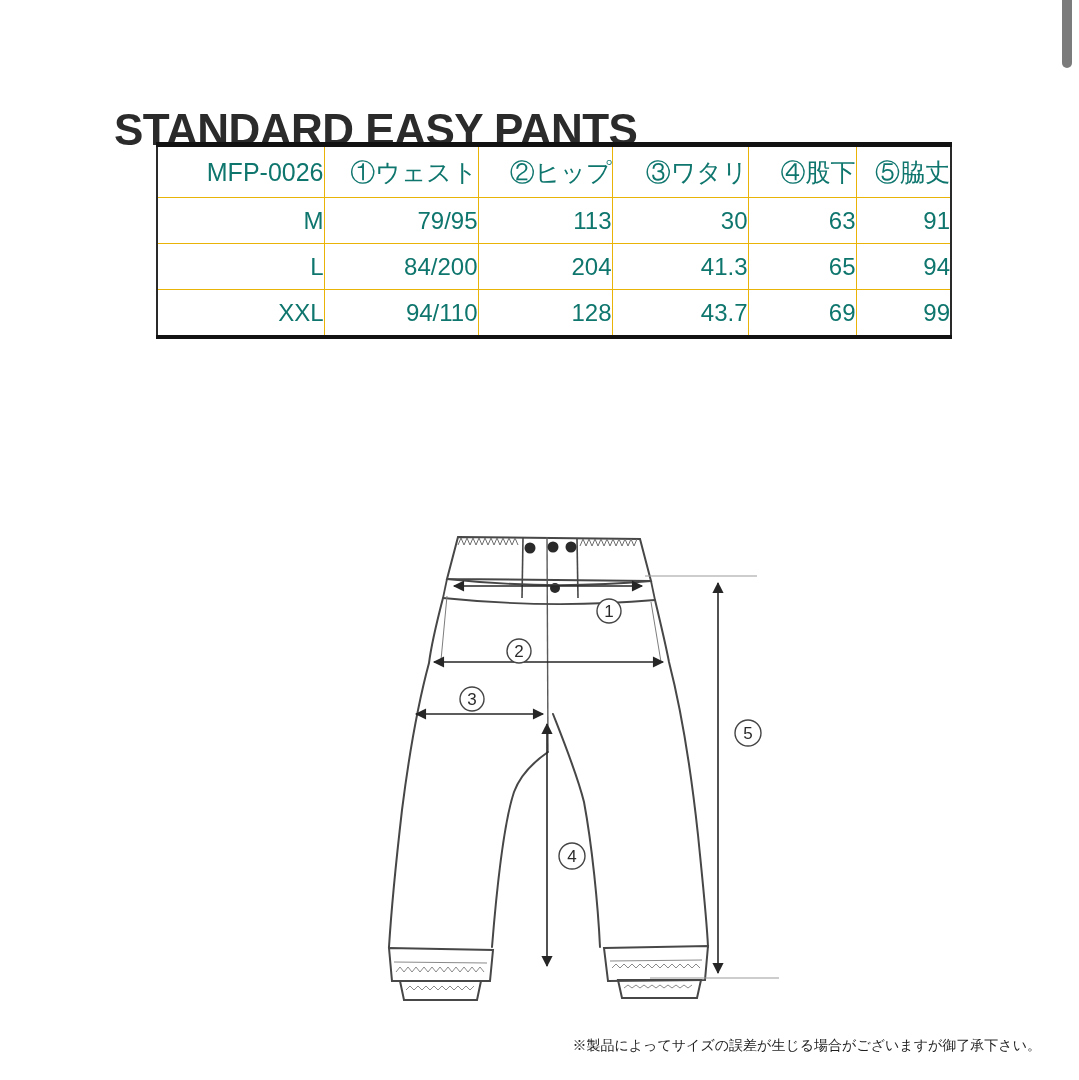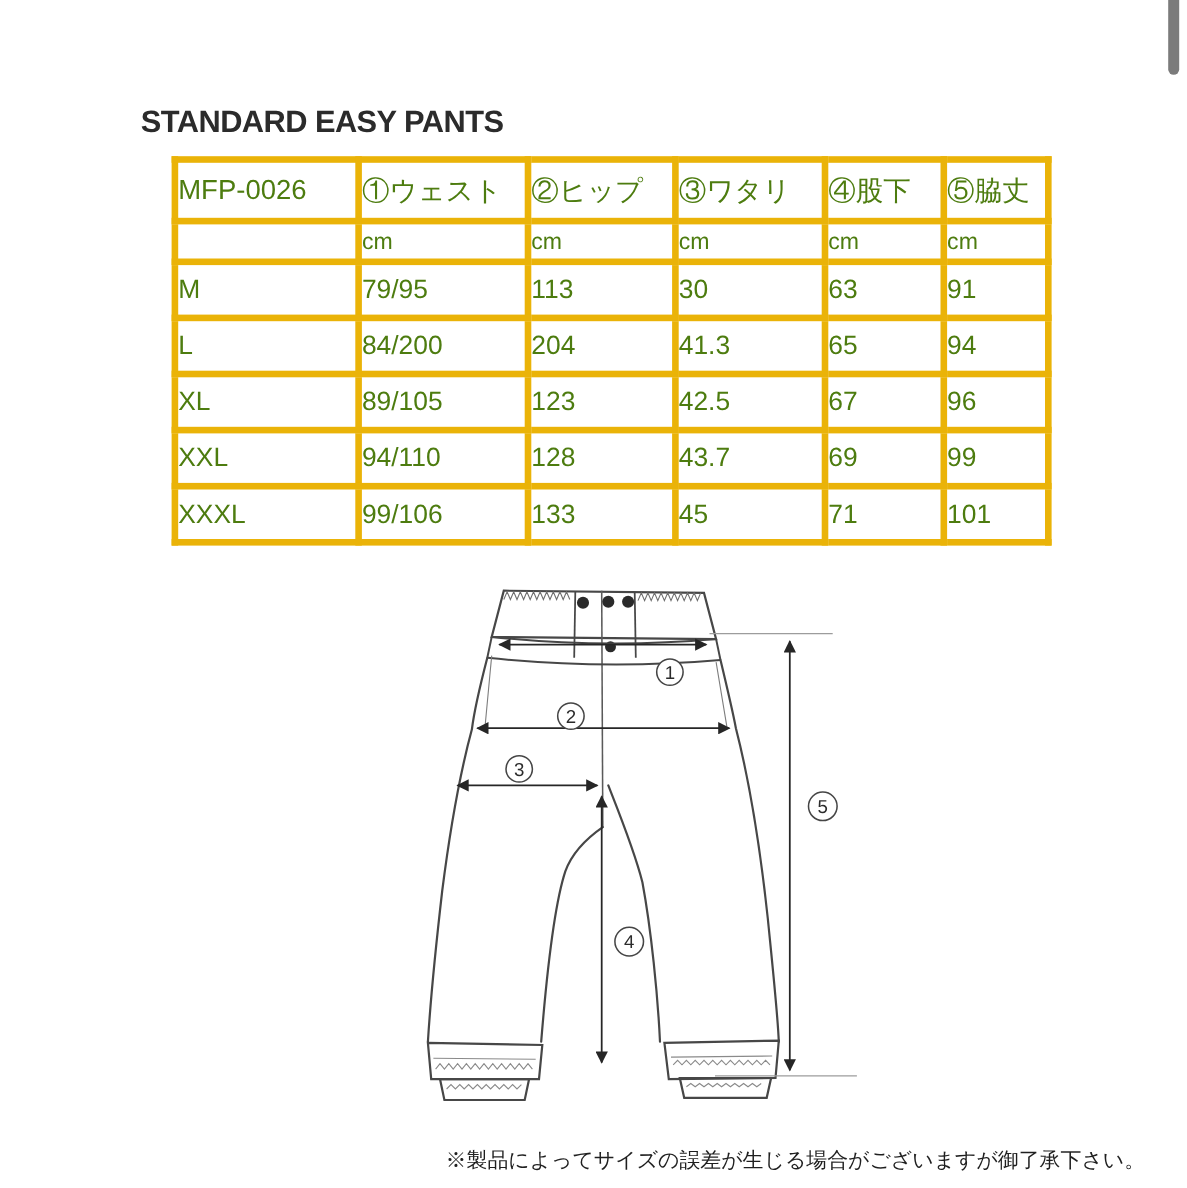--- a/index.html
+++ b/index.html
@@ -6,58 +6,58 @@
   body {
     width: 1079px; height: 1080px;
     background: #ffffff;
     position: relative;
     overflow: hidden;
     font-family: "Liberation Sans", sans-serif;
     color: #1c1c1c;
   }
   .page-title {
     position: absolute;
-    left: 128px; top: 76px;
-    font-size: 28px;
+    left: 114px; top: 76px;
+    font-size: 44px;
     letter-spacing: -0.5px;
     color: #2b2b2b;
     white-space: nowrap;
   }
   table.size-table {
     position: absolute;
     left: 156px; top: 142px;
     width: 794px;
     border-collapse: collapse;
     table-layout: fixed;
     border-top: 5px solid #121212;
     border-bottom: 4px solid #121212;
     border-left: 2px solid #2a2a2a;
     border-right: 2px solid #2a2a2a;
   }
   .size-table th, .size-table td {
-    border: 6px solid #eab308;
-    text-align: left;
+    border: 1px solid #eab308;
+    text-align: right;
     vertical-align: middle;
     font-weight: 400;
     padding: 0;
-    color: #4d7c0f;
+    color: #0f766e;
     overflow: hidden;
     white-space: nowrap;
   }
   .size-table .head-row th { height: 50px; font-size: 25px; }
   .size-table .unit-row td { height: 31px; font-size: 21px; }
   .size-table .data-row td { height: 45px; font-size: 24px; }
   .diagram-layer {
     position: absolute;
     left: 0; top: 0;
   }
   .size-note {
     position: absolute;
     right: 38px; top: 1023px;
-    font-size: 19px;
+    font-size: 14px;
     color: #1f1f1f;
     white-space: nowrap;
   }
   .scrollbar-thumb {
     position: absolute;
     left: 1062px; top: 0;
     width: 10px; height: 68px;
     background: #7b7b7b;
     border-radius: 0 0 6px 6px;
   }
@@ -86,70 +86,46 @@
     </colgroup>
     <thead>
       <tr class="head-row">
         <th>MFP-0026</th>
         <th>①ウェスト</th>
         <th>②ヒップ</th>
         <th>③ワタリ</th>
         <th>④股下</th>
         <th>⑤脇丈</th>
       </tr>
-      <tr class="unit-row">
-        <td></td>
-        <td>cm</td>
-        <td>cm</td>
-        <td>cm</td>
-        <td>cm</td>
-        <td>cm</td>
-      </tr>
     </thead>
     <tbody>
       <tr class="data-row">
         <td>M</td>
         <td>79/95</td>
         <td>113</td>
         <td>30</td>
         <td>63</td>
         <td>91</td>
       </tr>
       <tr class="data-row">
         <td>L</td>
         <td>84/200</td>
         <td>204</td>
         <td>41.3</td>
         <td>65</td>
         <td>94</td>
       </tr>
       <tr class="data-row">
-        <td>XL</td>
-        <td>89/105</td>
-        <td>123</td>
-        <td>42.5</td>
-        <td>67</td>
-        <td>96</td>
-      </tr>
-      <tr class="data-row">
         <td>XXL</td>
         <td>94/110</td>
         <td>128</td>
         <td>43.7</td>
         <td>69</td>
         <td>99</td>
       </tr>
-      <tr class="data-row">
-        <td>XXXL</td>
-        <td>99/106</td>
-        <td>133</td>
-        <td>45</td>
-        <td>71</td>
-        <td>101</td>
-      </tr>
     </tbody>
   </table>
 
   <svg class="diagram-layer" width="1079" height="1080" viewBox="0 0 1079 1080">
     <defs>
       <marker id="arr" viewBox="0 0 10 10" refX="9" refY="5" markerWidth="9" markerHeight="7" orient="auto-start-reverse">
         <path d="M0,0 L10,5 L0,10 z" fill="#262626"></path>
       </marker>
     </defs>
 

